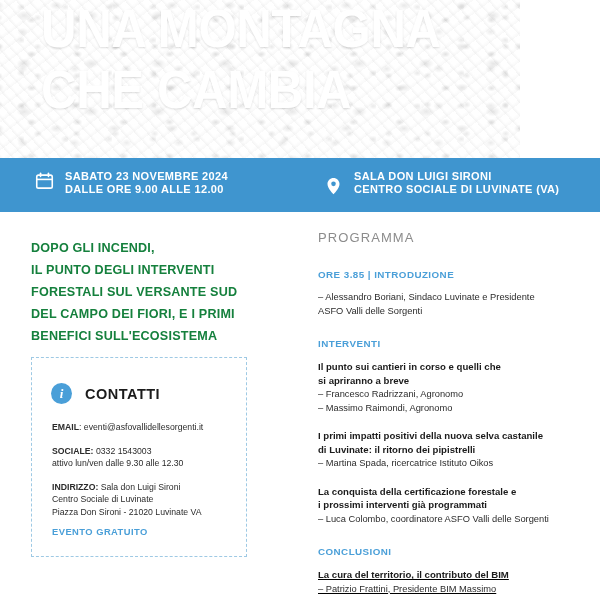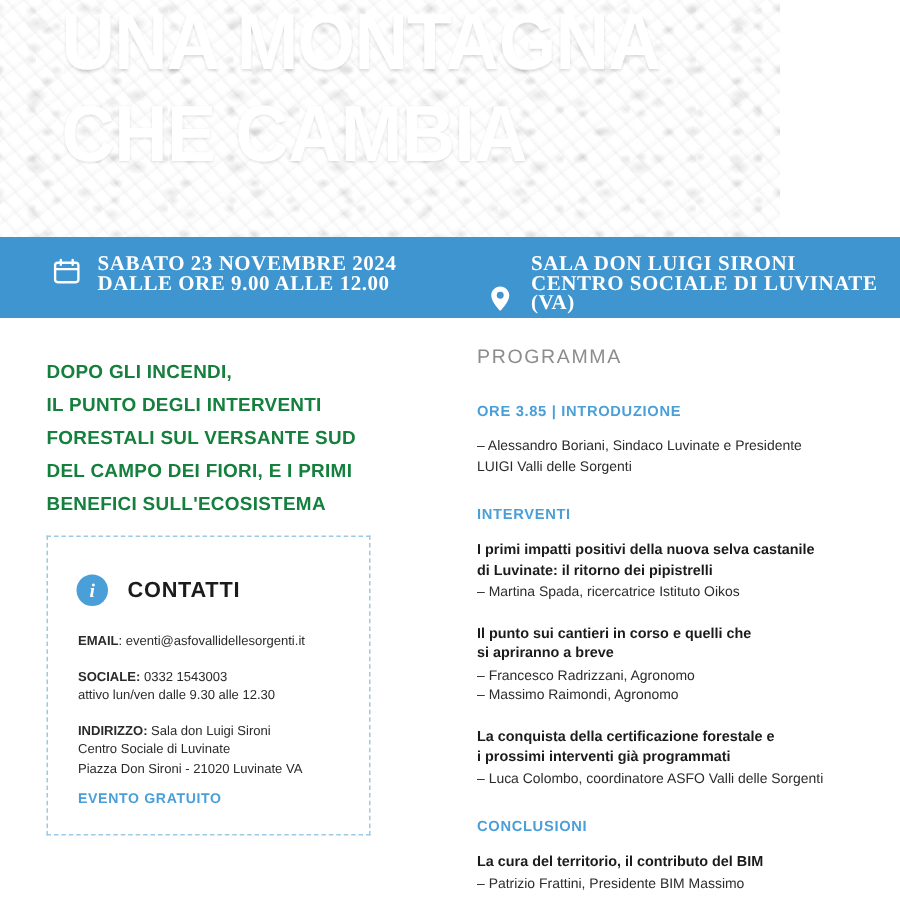--- a/index.html
+++ b/index.html
@@ -99,26 +99,25 @@
   .info-item.date  { left: 35px; }
   .info-item.place { left: 324px; align-items: flex-end; }
   .info-ico {
     width: 19px;
     height: 20px;
     flex: 0 0 auto;
     margin-top: 1px;
   }
   .info-text {
     color: #ffffff;
-    font-size: 14px;
+    font-size: 11px;
     font-weight: 700;
     line-height: 13px;
     letter-spacing: .35px;
     white-space: pre-line;
-    font-family: Liberation Serif, serif;
   }
 
   
   .content {
     position: relative;
     width: 600px;
     height: 388px;
     background: #ffffff;
   }
 
@@ -220,21 +219,21 @@
   }
   .sec-head {
     color: #4a9fd8;
     font-size: 9.8px;
     font-weight: 700;
     letter-spacing: .45px;
     margin: 0 0 11px 0;
   }
   .sec-head.spaced { margin-top: 20px; }
   .item { margin: 0 0 14px 0; }
-  .item:last-child { margin-bottom: 0; }
+  .item:last-child { margin-bottom: 0; text-decoration: underline; }
   .item-title {
     color: #1b1b1b;
     font-size: 9.6px;
     font-weight: 700;
     line-height: 13.5px;
     white-space: pre-line;
     margin: 0 0 1px 0;
   }
   .item-speaker {
     color: #2b2b2b;
@@ -306,35 +305,35 @@
 
       <div class="free-tag">EVENTO GRATUITO</div>
     </div>
 
     <div class="programme">
       <div class="prog-title">PROGRAMMA</div>
       <div class="prog-list" id="prog-list">
           <div class="sec-head">ORE 3.85 | INTRODUZIONE</div>
           <div class="item">
             <p class="item-speaker">– Alessandro Boriani, Sindaco Luvinate e Presidente
-LUIGI Valli delle Sorgenti</p>
+ASFO Valli delle Sorgenti</p>
           </div>
           <div class="sec-head spaced">INTERVENTI</div>
-          <div class="item">
-            <p class="item-title">I primi impatti positivi della nuova selva castanile
-di Luvinate: il ritorno dei pipistrelli</p>
-            <p class="item-speaker">– Martina Spada, ricercatrice Istituto Oikos</p>
-          </div>
           <div class="item">
             <p class="item-title">Il punto sui cantieri in corso e quelli che
 si apriranno a breve</p>
             <p class="item-speaker">– Francesco Radrizzani, Agronomo
 – Massimo Raimondi, Agronomo</p>
           </div>
           <div class="item">
+            <p class="item-title">I primi impatti positivi della nuova selva castanile
+di Luvinate: il ritorno dei pipistrelli</p>
+            <p class="item-speaker">– Martina Spada, ricercatrice Istituto Oikos</p>
+          </div>
+          <div class="item">
             <p class="item-title">La conquista della certificazione forestale e
 i prossimi interventi già programmati</p>
             <p class="item-speaker">– Luca Colombo, coordinatore ASFO Valli delle Sorgenti</p>
           </div>
           <div class="sec-head spaced">CONCLUSIONI</div>
           <div class="item">
             <p class="item-title">La cura del territorio, il contributo del BIM</p>
             <p class="item-speaker">– Patrizio Frattini, Presidente BIM Massimo</p>
           </div>
         </div>

